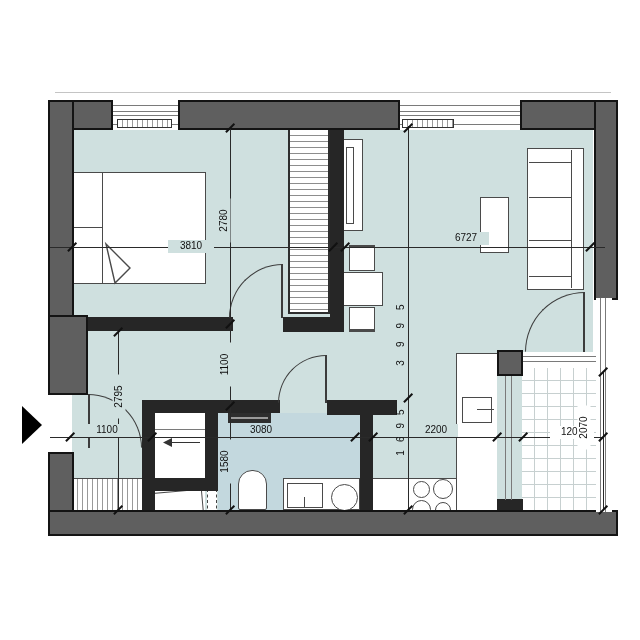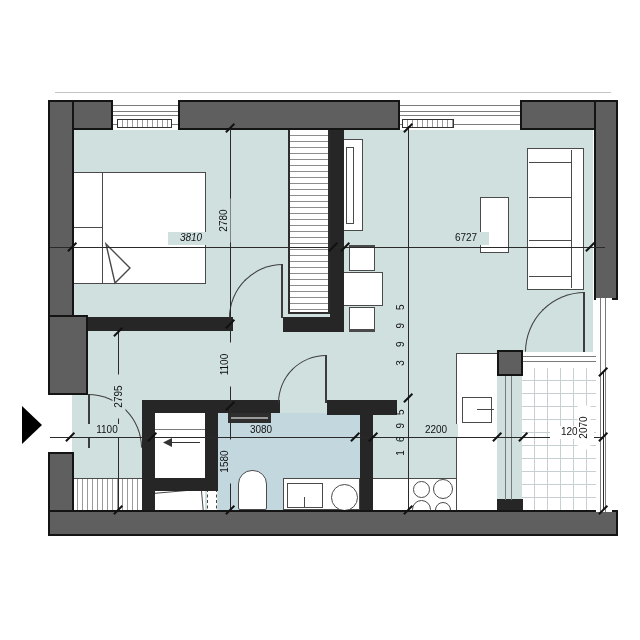--- a/index.html
+++ b/index.html
@@ -172,21 +172,21 @@
   <div class="tk" style="left:402px;top:509px;"></div>
   <div class="tk" style="left:224px;top:127px;"></div>
   <div class="tk" style="left:224px;top:323px;"></div>
   <div class="tk" style="left:224px;top:405px;"></div>
   <div class="tk" style="left:224px;top:509px;"></div>
   <div class="tk" style="left:112px;top:331px;"></div>
   <div class="tk" style="left:112px;top:509px;"></div>
   <div class="tk" style="left:597px;top:371px;"></div>
   <div class="tk" style="left:597px;top:509px;"></div>
 
-  <div class="dim bg-floor" style="left:168px;top:232px;width:46px;font-style:italic;">3810</div>
+  <div class="dim bg-floor" style="left:168px;top:240px;width:46px;">3810</div>
   <div class="dim bg-floor" style="left:443px;top:232px;width:46px;">6727</div>
   <div class="dim dv bg-floor" style="left:202px;top:214px;width:44px;">2780</div>
   <div class="dim dv bg-floor" style="left:203px;top:358px;width:44px;">1100</div>
   <div class="dim dv bg-bath" style="left:203px;top:455px;width:44px;">1580</div>
   <div class="dim dv bg-floor" style="left:97px;top:390px;width:44px;">2795</div>
   <div class="dim dv sp14" style="left:346px;top:322px;width:110px;color:#111;">3995</div>
   <div class="dim dv sp8" style="left:359px;top:422px;width:84px;color:#111;">1695</div>
   <div class="dim bg-floor" style="left:85px;top:424px;width:44px;">1100</div>
   <div class="dim bg-bath" style="left:238px;top:424px;width:46px;">3080</div>
   <div class="dim bg-floor" style="left:414px;top:424px;width:44px;">2200</div>

